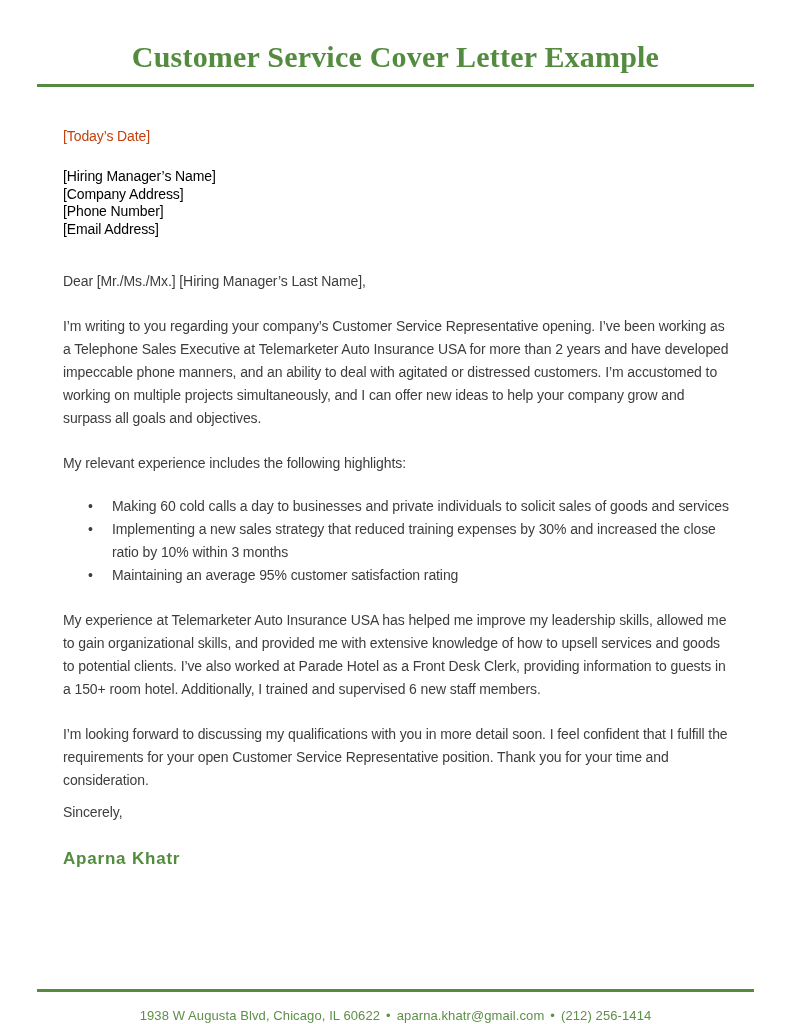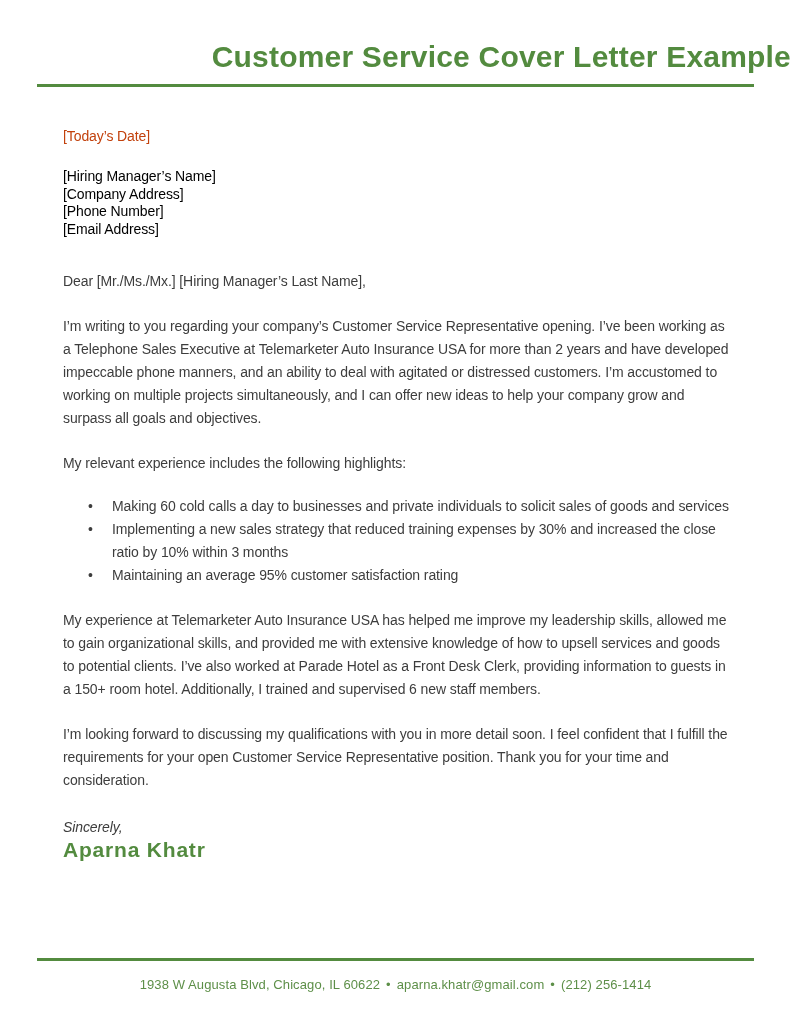--- a/index.html
+++ b/index.html
@@ -13,21 +13,22 @@
     height: 1024px;
     margin: 0 auto;
     background: #ffffff;
     font-family: "Liberation Sans", "DejaVu Sans", sans-serif;
     color: #3d3d3d;
     overflow: hidden;
   }
   
   .header {
     padding-top: 36px;
-    text-align: right;
+    text-align: center;
+    font-family: Liberation Serif, serif;
   }
   .letter-title {
     font-size: 30px;
     line-height: 42px;
     font-weight: bold;
     color: #538b3f;
     letter-spacing: 0.2px;
   }
   .title-divider {
     height: 3px;
@@ -67,38 +68,37 @@
     position: relative;
     padding-left: 49px;
     line-height: 23px;
   }
   .highlights-list li .bullet-dot {
     position: absolute;
     left: 25px;
     top: 0;
   }
   .valediction {
-    margin-top: 24px;
+    margin-top: 9px;
     line-height: 23px;
-    font-style: italic;
   }
   .signature-name {
-    font-size: 21px;
+    margin-top: 24px;
+    font-size: 17px;
     font-weight: bold;
     letter-spacing: 0.8px;
     color: #538b3f;
     line-height: 22px;
   }
   
   .footer {
     position: absolute;
     left: 0;
     right: 0;
     bottom: 0;
-    padding-bottom: 31px;
   }
   .footer-divider {
     height: 3px;
     background: #538b3f;
     margin: 0 37px 15px 37px;
   }
   .footer-contact {
     text-align: center;
     font-size: 13px;
     line-height: 17px;

